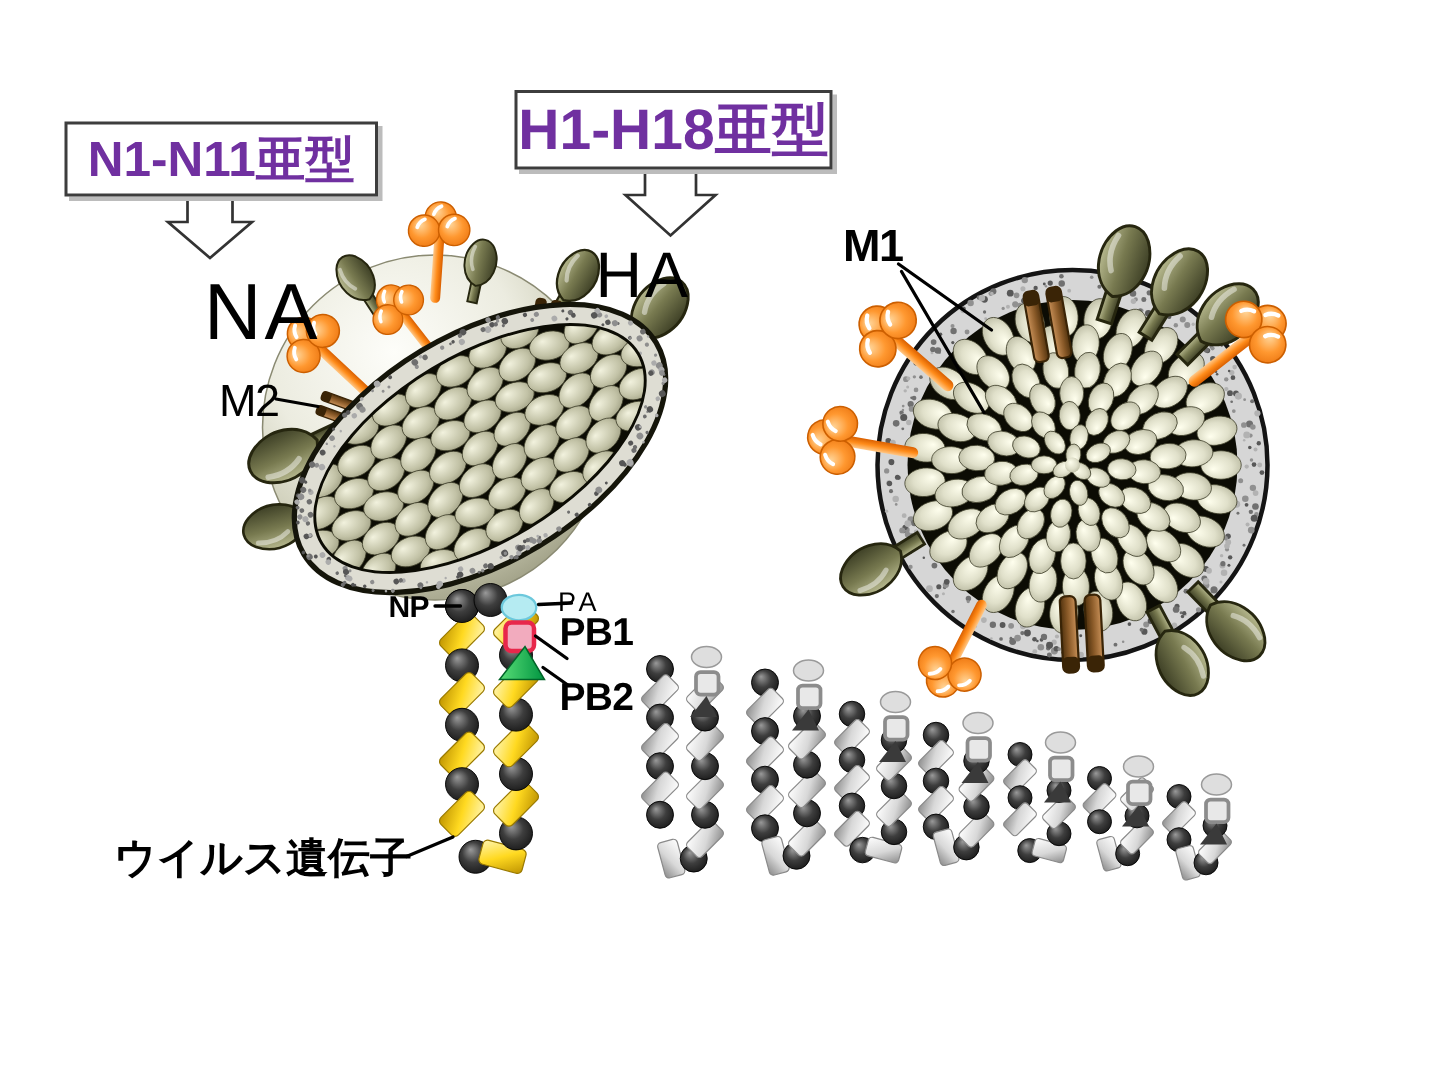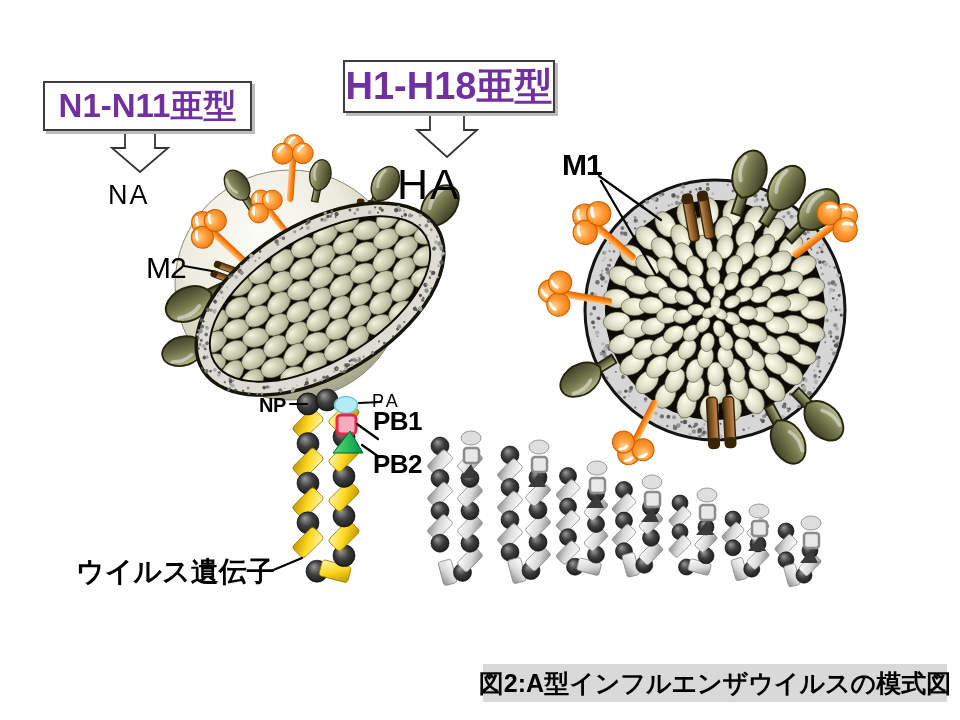--- a/index.html
+++ b/index.html
@@ -6,21 +6,21 @@
   html,body{width:960px;height:720px;background:#fff;overflow:hidden}
   body{position:relative;font-family:"Liberation Sans","DejaVu Sans",sans-serif;color:#000}
   .stage{position:absolute;left:0;top:0;width:960px;height:720px}
   svg.art{position:absolute;left:0;top:0}
   .lbl{position:absolute;white-space:nowrap;line-height:1;color:#000}
   .callout{position:absolute;display:flex;align-items:center;justify-content:center;
     background:#fff;border:2px solid #3d3d3d;box-shadow:3px 3px 0 #bcbcbc;
     color:var(--purple,#7030A0);font-weight:bold;white-space:nowrap}
   #callout-na{left:43px;top:81px;width:209px;height:50px;font-size:33px}
   #callout-ha{left:343px;top:60px;width:212px;height:53px;font-size:38px}
-  #lbl-na{left:108px;top:182px;font-size:27px;letter-spacing:2px}
+  #lbl-na{left:136px;top:182px;font-size:53px;letter-spacing:2px}
   #lbl-ha{left:397px;top:163px;font-size:43px;letter-spacing:2px}
   #lbl-m1{left:562px;top:150px;font-size:30px;font-weight:bold;letter-spacing:-1px}
   #lbl-m2{left:146px;top:253px;font-size:30px;font-weight:normal;letter-spacing:-1px}
   #lbl-np{left:259px;top:395px;font-size:20px;font-weight:bold;letter-spacing:-0.5px}
   #lbl-pa{left:372px;top:392px;font-size:18px;font-weight:normal;letter-spacing:3px}
   #lbl-pb1{left:373px;top:408px;font-size:26px;font-weight:bold;letter-spacing:-0.5px}
   #lbl-pb2{left:373px;top:451px;font-size:26px;font-weight:bold;letter-spacing:-0.5px}
   #lbl-gene{left:76px;top:558px;font-size:28px;font-weight:bold}
   .caption{position:absolute;left:483px;top:664px;width:464px;height:38px;
     background:var(--caption-bg,#d9d9d9);display:flex;align-items:center;justify-content:center;
@@ -910,16 +910,13 @@
   <div class="lbl" id="lbl-na">NA</div>
   <div class="lbl" id="lbl-ha">HA</div>
   <div class="lbl" id="lbl-m1">M1</div>
   <div class="lbl" id="lbl-m2">M2</div>
   <div class="lbl" id="lbl-np">NP</div>
   <div class="lbl" id="lbl-pa">PA</div>
   <div class="lbl" id="lbl-pb1">PB1</div>
   <div class="lbl" id="lbl-pb2">PB2</div>
   <div class="lbl" id="lbl-gene">ウイルス遺伝子</div>
 
-  <div class="caption">
-    <span>図2:A型インフルエンザウイルスの模式図</span>
-  </div>
 </div>
 
 </body></html>

